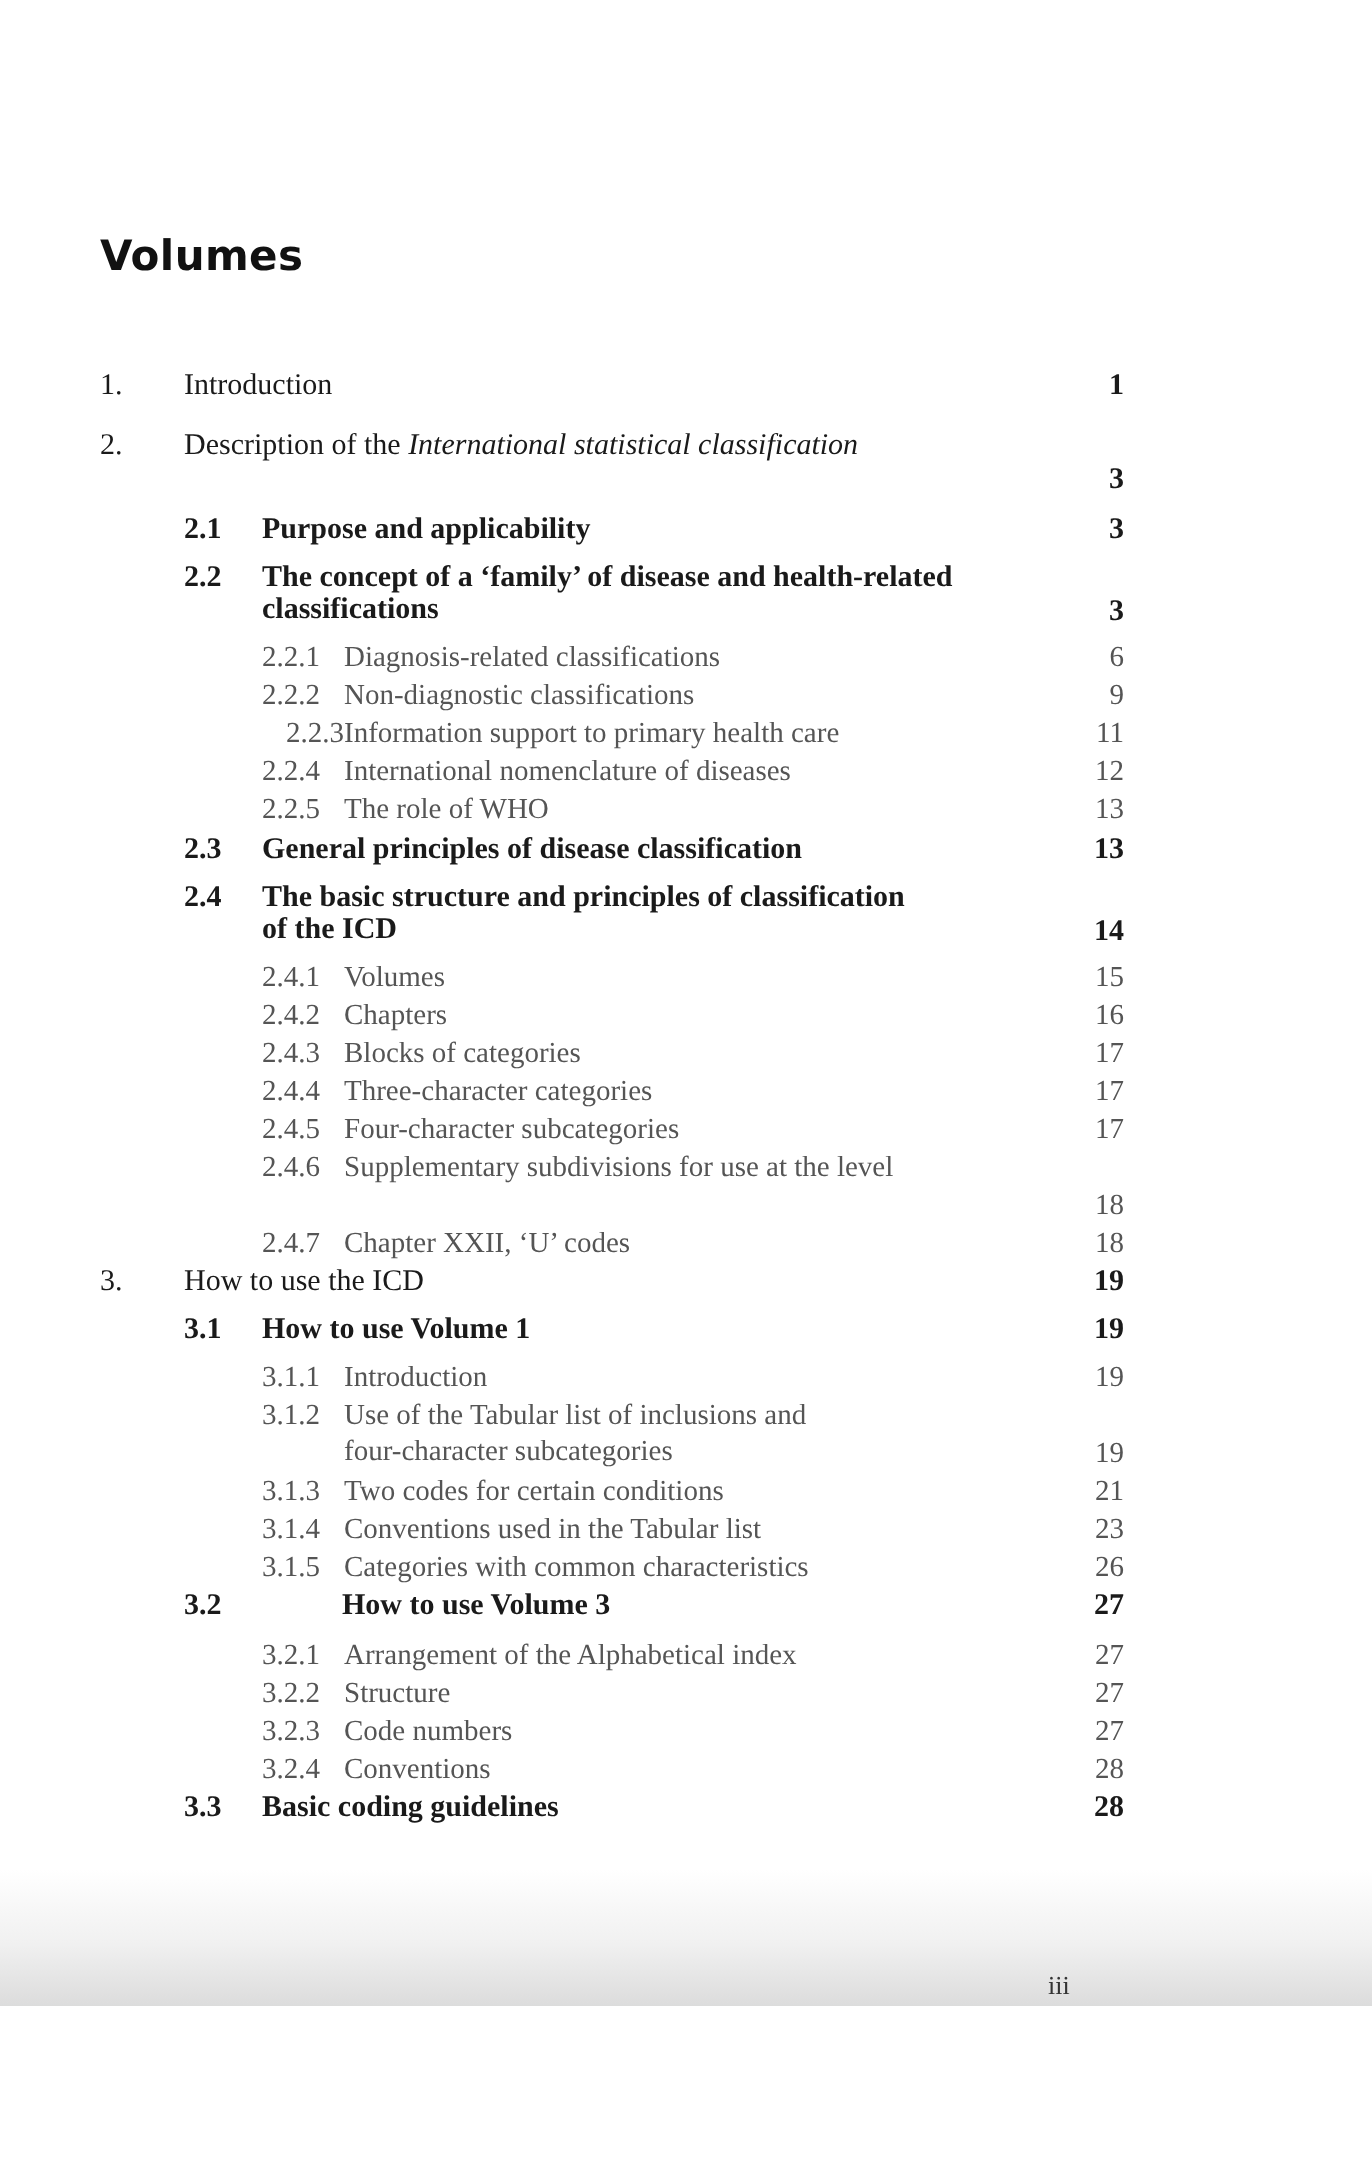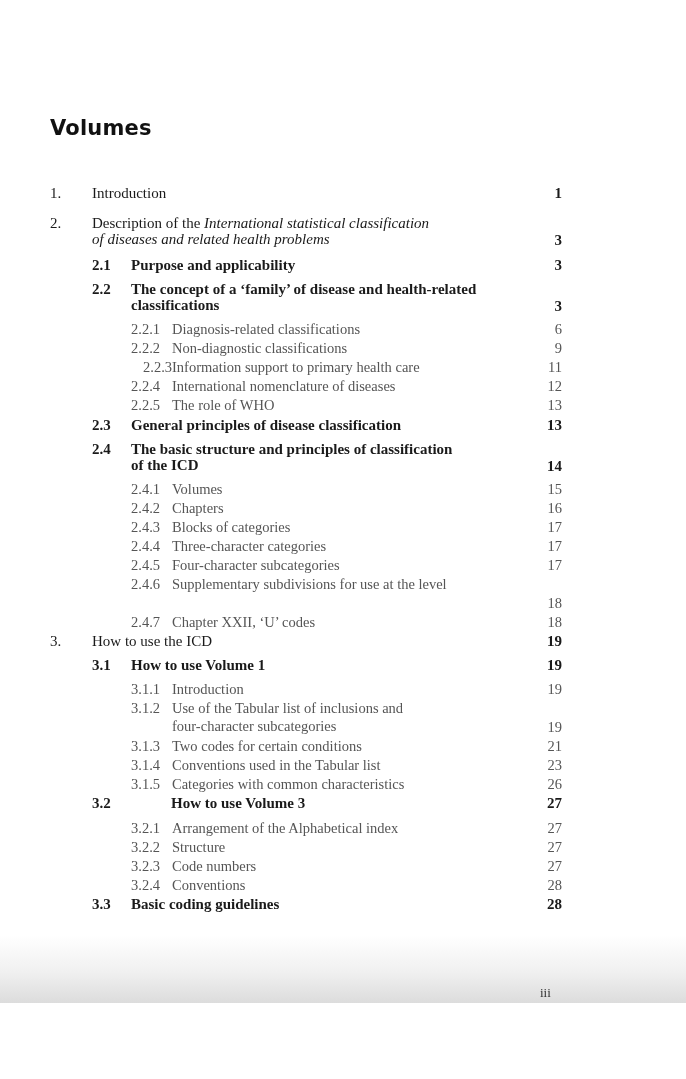--- a/index.html
+++ b/index.html
@@ -27,39 +27,39 @@
   .lvl1 .pg  { font-size: 15px; font-weight: bold; }
   .lvl2 .num { left: 92px; font-size: 15px; font-weight: bold; }
   .lvl2 .txt { left: 131px; font-size: 15px; font-weight: bold; }
   .lvl2 .pg  { font-size: 15px; font-weight: bold; }
   .lvl3 .num { left: 131px; font-size: 14.5px; color: #555; }
   .lvl3 .txt { left: 172px; font-size: 14.5px; color: #555; }
   .lvl3 .pg  { font-size: 14.5px; color: #555; }
   .line2 { display: block; }
   .it { font-style: italic; }
   .page-number {
-    position: absolute; left: 540px; top: 985px; font-size: 13px; color: #333;
+    position: absolute; left: 524px; top: 985px; font-size: 13px; color: #333;
   }
   .footer { position: absolute; left: 0; top: 1003px; width: 686px; height: 76px; background: #fff; }
 </style>
 </head>
 <body>
 
 <div class="page">
   <div class="page-shadow"></div>
   <div class="title">Volumes</div>
   <div class="toc" id="toc">
       <div class="row lvl1" style="top: 185px;">
         <span class="num" style="line-height: 17px;">1.</span>
         <span class="txt" style="line-height: 17px;"><span>Introduction</span></span>
         <span class="pg" style="line-height: 17px;">1</span>
       </div>
       <div class="row lvl1" style="top: 215px;">
         <span class="num" style="line-height: 17px;">2.</span>
-        <span class="txt" style="line-height: 17px;"><span>Description of the </span><span class="it">International statistical classification</span><span class="line2 it" style="margin-top: -1px;">of diseases and related health problems</span></span>
+        <span class="txt" style="line-height: 17px;"><span>Description of the </span><span class="it">International statistical classification</span></span>
         <span class="pg" style="top: 17px; line-height: 17px;">3</span>
       </div>
       <div class="row lvl2" style="top: 257px;">
         <span class="num" style="line-height: 17px;">2.1</span>
         <span class="txt" style="line-height: 17px;"><span>Purpose and applicability</span></span>
         <span class="pg" style="line-height: 17px;">3</span>
       </div>
       <div class="row lvl2" style="top: 281px;">
         <span class="num" style="line-height: 17px;">2.2</span>
         <span class="txt" style="line-height: 17px;"><span>The concept of a ‘family’ of disease and health-related</span><span class="line2" style="margin-top: -1px;">classifications</span></span>

